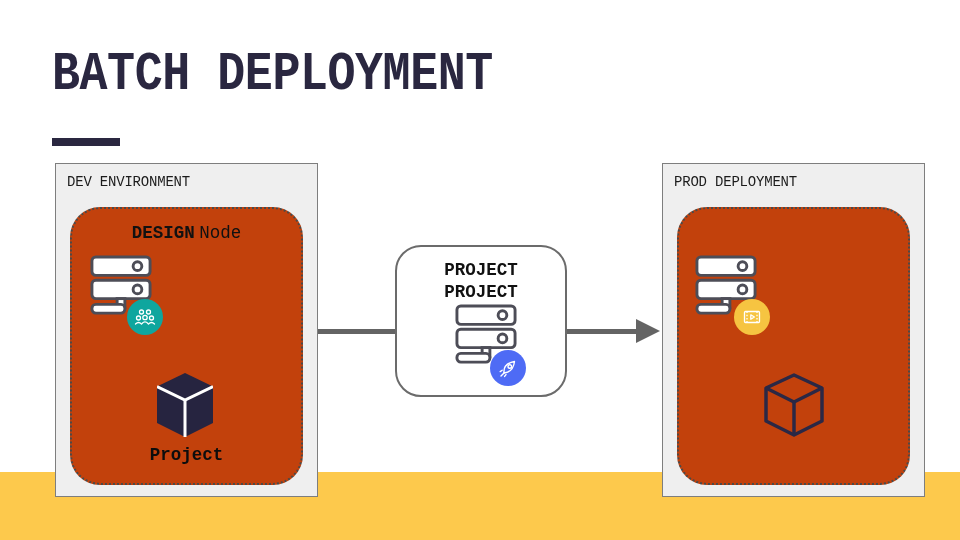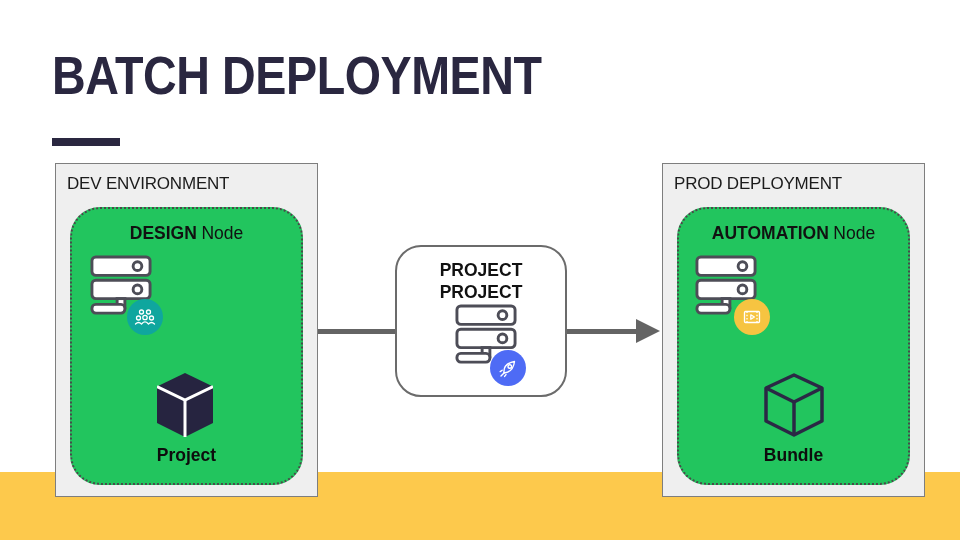--- a/index.html
+++ b/index.html
@@ -1,18 +1,18 @@
 <!DOCTYPE html>
 <html><head>
 <meta charset="utf-8">
 <style>
   html,body{margin:0;padding:0;background:#ffffff;}
   #stage{
     position:relative;width:960px;height:540px;overflow:hidden;
-    background:#ffffff;font-family:Liberation Sans, sans-serif;
+    background:#ffffff;font-family:Liberation Mono, monospace;
     -webkit-font-smoothing:antialiased;
   }
   
   .yellow-band{position:absolute;left:0;top:472px;width:960px;height:68px;background:#FDC94C;}
 
   
   .slide-title{
     position:absolute;left:52px;top:49px;
     font-size:53px;font-weight:700;color:#2A2740;line-height:1;
     letter-spacing:-0.5px;white-space:nowrap;
@@ -21,27 +21,27 @@
   .title-underline{position:absolute;left:52px;top:138px;width:68px;height:8px;background:#2A2740;}
 
   
   .env-box{
     position:absolute;width:263px;height:334px;background:#EFEFEF;
     border:1.5px solid #7E7E7E;box-sizing:border-box;
   }
   .env-box.dev{left:55px;top:163px;}
   .env-box.prod{left:662px;top:163px;}
   .env-label{
-    position:absolute;left:11px;top:10px;font-size:17px;font-weight:500;
+    position:absolute;left:11px;top:10px;font-size:14px;font-weight:500;
     color:#1B1B1B;letter-spacing:-0.2px;white-space:nowrap;
   }
 
   
   .node-card{
-    position:absolute;width:233px;height:278px;background:#22c55e;
+    position:absolute;width:233px;height:278px;background:#c2410c;
     border:2px dotted #4A4A4A;border-radius:30px;box-sizing:border-box;
   }
   .node-card.dev{left:70px;top:207px;}
   .node-card.prod{left:677px;top:207px;}
   .node-title{
     position:absolute;left:0;right:0;top:14px;text-align:center;
     font-size:17.5px;color:#111111;white-space:nowrap;
   }
   .node-title .bold{font-weight:700;}
   .node-title .reg{font-weight:400;margin-left:0.26em;}
@@ -165,24 +165,20 @@
       <path d="M6.2,14.2 L4.2,15.6"></path>
       <path d="M10,18.6 L8.6,20.4"></path>
     </svg>
   </div>
 
   <div class="env-box prod">
     <div class="env-label">PROD DEPLOYMENT</div>
   </div>
 
   <div class="node-card prod">
-    <div class="node-title">
-      <span class="bold">AUTOMATION</span><span class="reg">Node</span>
-    </div>
-    <div class="artifact-label">Bundle</div>
   </div>
 
   <svg class="icon-abs" style="left:695px;top:255px;" width="62" height="62" viewBox="0 0 64 64">
     <g fill="#ffffff" stroke="#4D4D57" stroke-width="3">
       <rect x="2" y="2" width="60" height="19" rx="4"></rect>
       <rect x="2" y="26" width="60" height="19" rx="4"></rect>
       <rect x="28" y="45" width="8" height="9"></rect>
       <rect x="2" y="51" width="34" height="9" rx="4"></rect>
     </g>
     <circle cx="49" cy="11.5" r="4.5" fill="#ffffff" stroke="#4D4D57" stroke-width="3"></circle>

